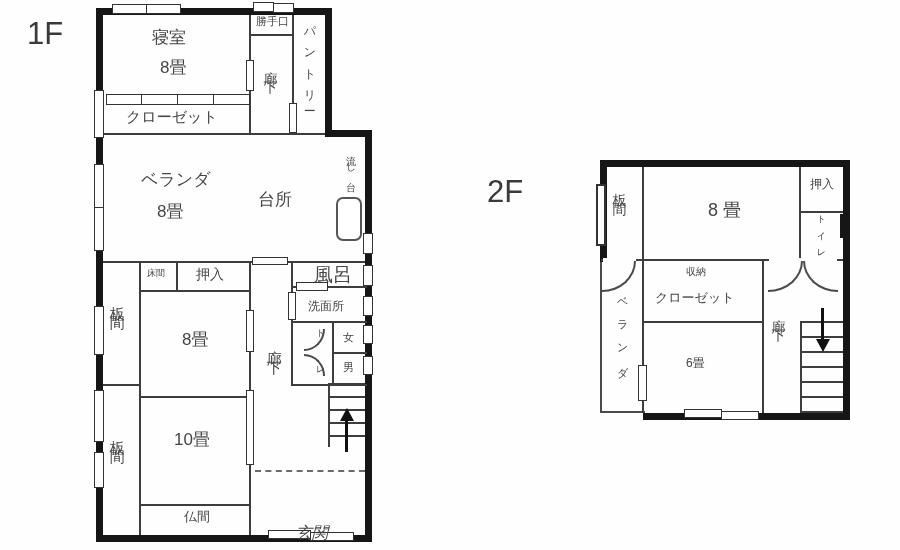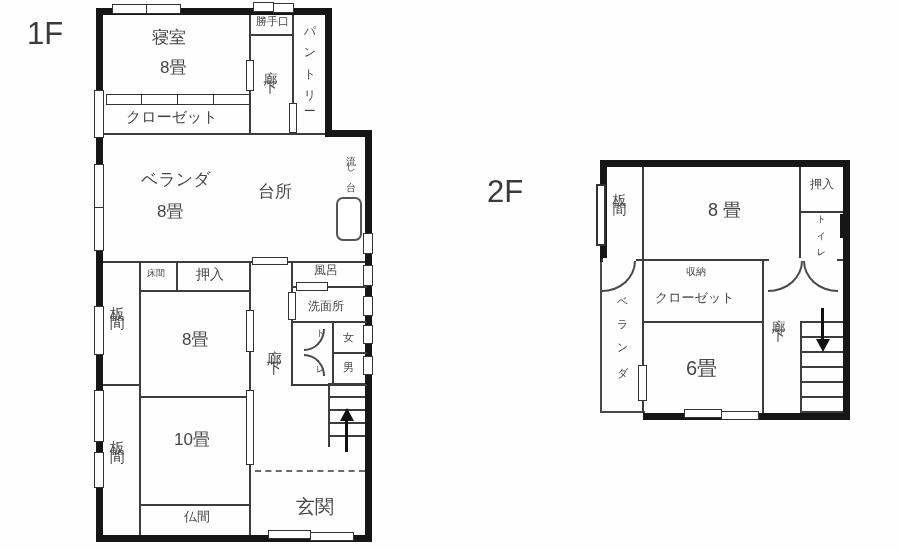--- a/index.html
+++ b/index.html
@@ -102,37 +102,37 @@
     <div class="sink" style="left:336px;top:197px;width:26px;height:44px;"></div>
 
     <div class="lbl" style="left:152px;top:28px;font-size:17px;">寝室</div>
     <div class="lbl" style="left:160px;top:58px;font-size:17px;">8畳</div>
     <div class="lbl" style="left:256px;top:15px;font-size:11px;">勝手口</div>
     <div class="lbl vtext" style="left:263px;top:60px;font-size:14px;letter-spacing:10px;">廊下</div>
     <div class="lbl vtext" style="left:302px;top:17px;font-size:12px;letter-spacing:8px;">パントリー</div>
     <div class="lbl" style="left:126px;top:108px;font-size:15px;">クローゼット</div>
     <div class="lbl" style="left:141px;top:170px;font-size:17px;">ベランダ</div>
     <div class="lbl" style="left:157px;top:202px;font-size:17px;">8畳</div>
-    <div class="lbl" style="left:258px;top:182px;font-size:17px;">台所</div>
+    <div class="lbl" style="left:258px;top:190px;font-size:17px;">台所</div>
     <div class="lbl vtext" style="left:345px;top:148px;font-size:10px;letter-spacing:7px;">流し台</div>
     <div class="lbl" style="left:147px;top:268px;font-size:9px;">床間</div>
     <div class="lbl" style="left:196px;top:266px;font-size:14px;">押入</div>
     <div class="lbl vtext" style="left:109px;top:294px;font-size:15px;letter-spacing:10px;">板間</div>
     <div class="lbl" style="left:182px;top:330px;font-size:17px;">8畳</div>
     <div class="lbl vtext" style="left:266px;top:338px;font-size:15px;letter-spacing:12px;">廊下</div>
-    <div class="lbl" style="left:314px;top:264px;font-size:12px;">風呂</div>
+    <div class="lbl" style="left:314px;top:264px;font-size:19px;">風呂</div>
     <div class="lbl" style="left:308px;top:300px;font-size:12px;">洗面所</div>
     <div class="lbl" style="left:316px;top:328px;font-size:9px;">ト</div>
     <div class="lbl" style="left:316px;top:364px;font-size:9px;">レ</div>
     <div class="lbl" style="left:343px;top:331px;font-size:11px;">女</div>
     <div class="lbl" style="left:343px;top:361px;font-size:11px;">男</div>
     <div class="lbl vtext" style="left:109px;top:428px;font-size:15px;letter-spacing:10px;">板間</div>
     <div class="lbl" style="left:174px;top:430px;font-size:17px;">10畳</div>
     <div class="lbl" style="left:184px;top:510px;font-size:13px;">仏間</div>
-    <div class="lbl" style="left:296px;top:496px;font-size:19px;">玄関</div>
+    <div class="lbl" style="left:296px;top:524px;font-size:16px;font-style:italic;">玄関</div>
   </div>
 
   <div>
     <div class="lbl" style="left:487px;top:174px;font-size:31px;color:#3a3a3a;">2F</div>
 
     <div class="wall" style="left:600px;top:160px;width:250px;height:7px;"></div>
     <div class="wall" style="left:600px;top:160px;width:7px;height:102px;"></div>
     <div class="wall" style="left:843px;top:160px;width:7px;height:260px;"></div>
     <div class="wall" style="left:643px;top:413px;width:207px;height:7px;"></div>
 
@@ -162,17 +162,17 @@
     <div class="shaft" style="left:821px;top:308px;height:32px;"></div>
     <div class="tri-down" style="left:816px;top:339px;"></div>
 
     <div class="lbl vtext" style="left:612px;top:182px;font-size:14px;letter-spacing:10px;">板間</div>
     <div class="lbl" style="left:708px;top:200px;font-size:18px;letter-spacing:5px;">8畳</div>
     <div class="lbl" style="left:810px;top:178px;font-size:12px;">押入</div>
     <div class="lbl vtext" style="left:816px;top:209px;font-size:9px;letter-spacing:6px;">トイレ</div>
     <div class="lbl" style="left:686px;top:266px;font-size:10px;">収納</div>
     <div class="lbl" style="left:655px;top:291px;font-size:13px;">クローゼット</div>
     <div class="lbl vtext" style="left:616px;top:289px;font-size:11px;letter-spacing:11px;">ベランダ</div>
-    <div class="lbl" style="left:686px;top:357px;font-size:20px;">6畳</div>
+    <div class="lbl" style="left:686px;top:357px;font-size:12px;">6畳</div>
     <div class="lbl vtext" style="left:771px;top:308px;font-size:14px;letter-spacing:10px;">廊下</div>
   </div>
 
 </div>
 
 </body></html>

